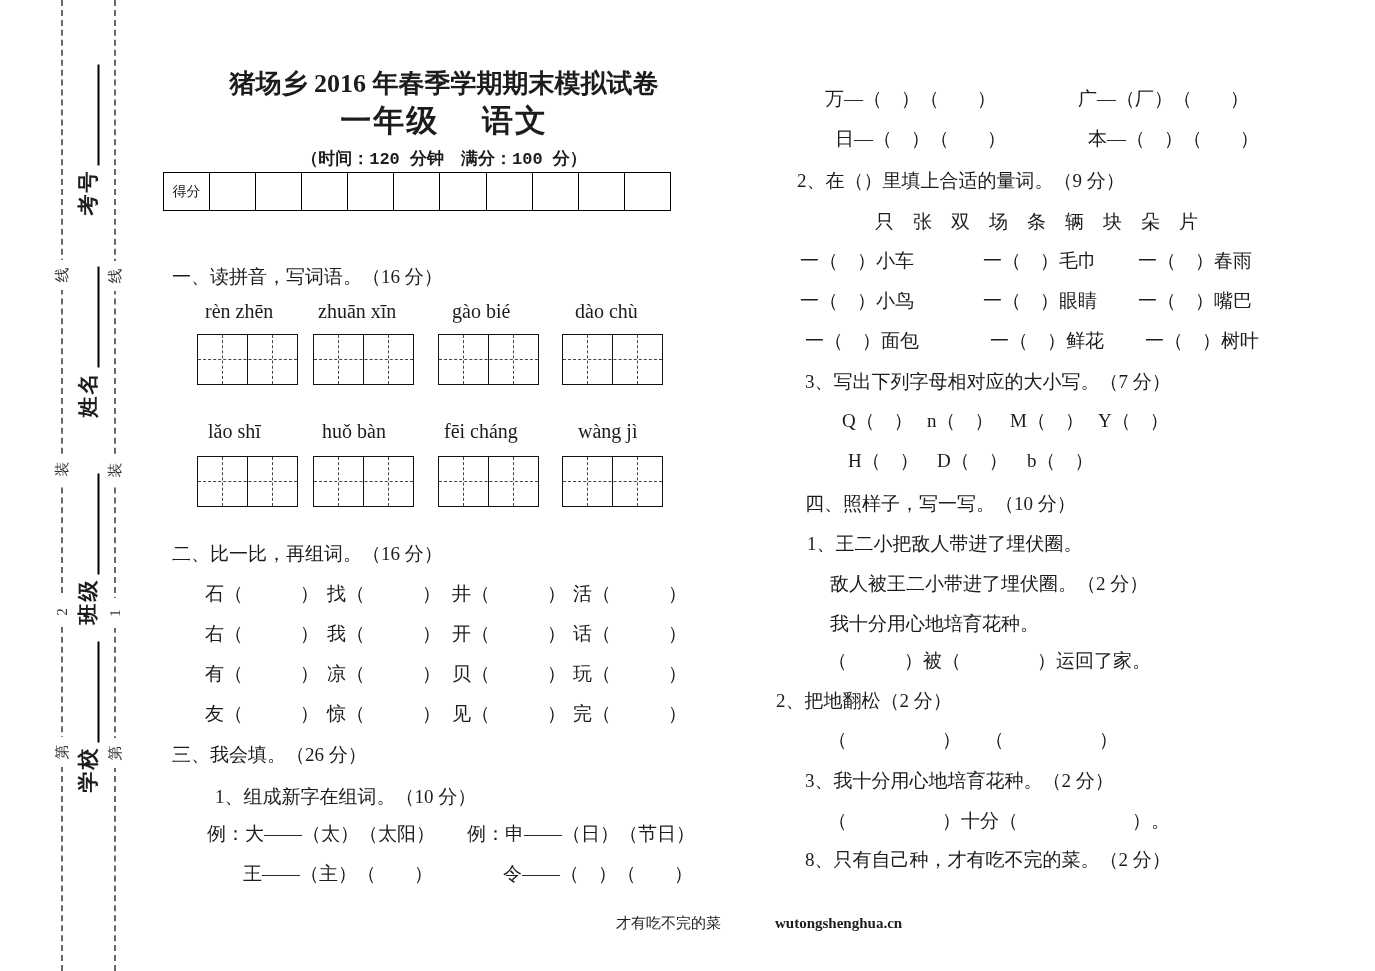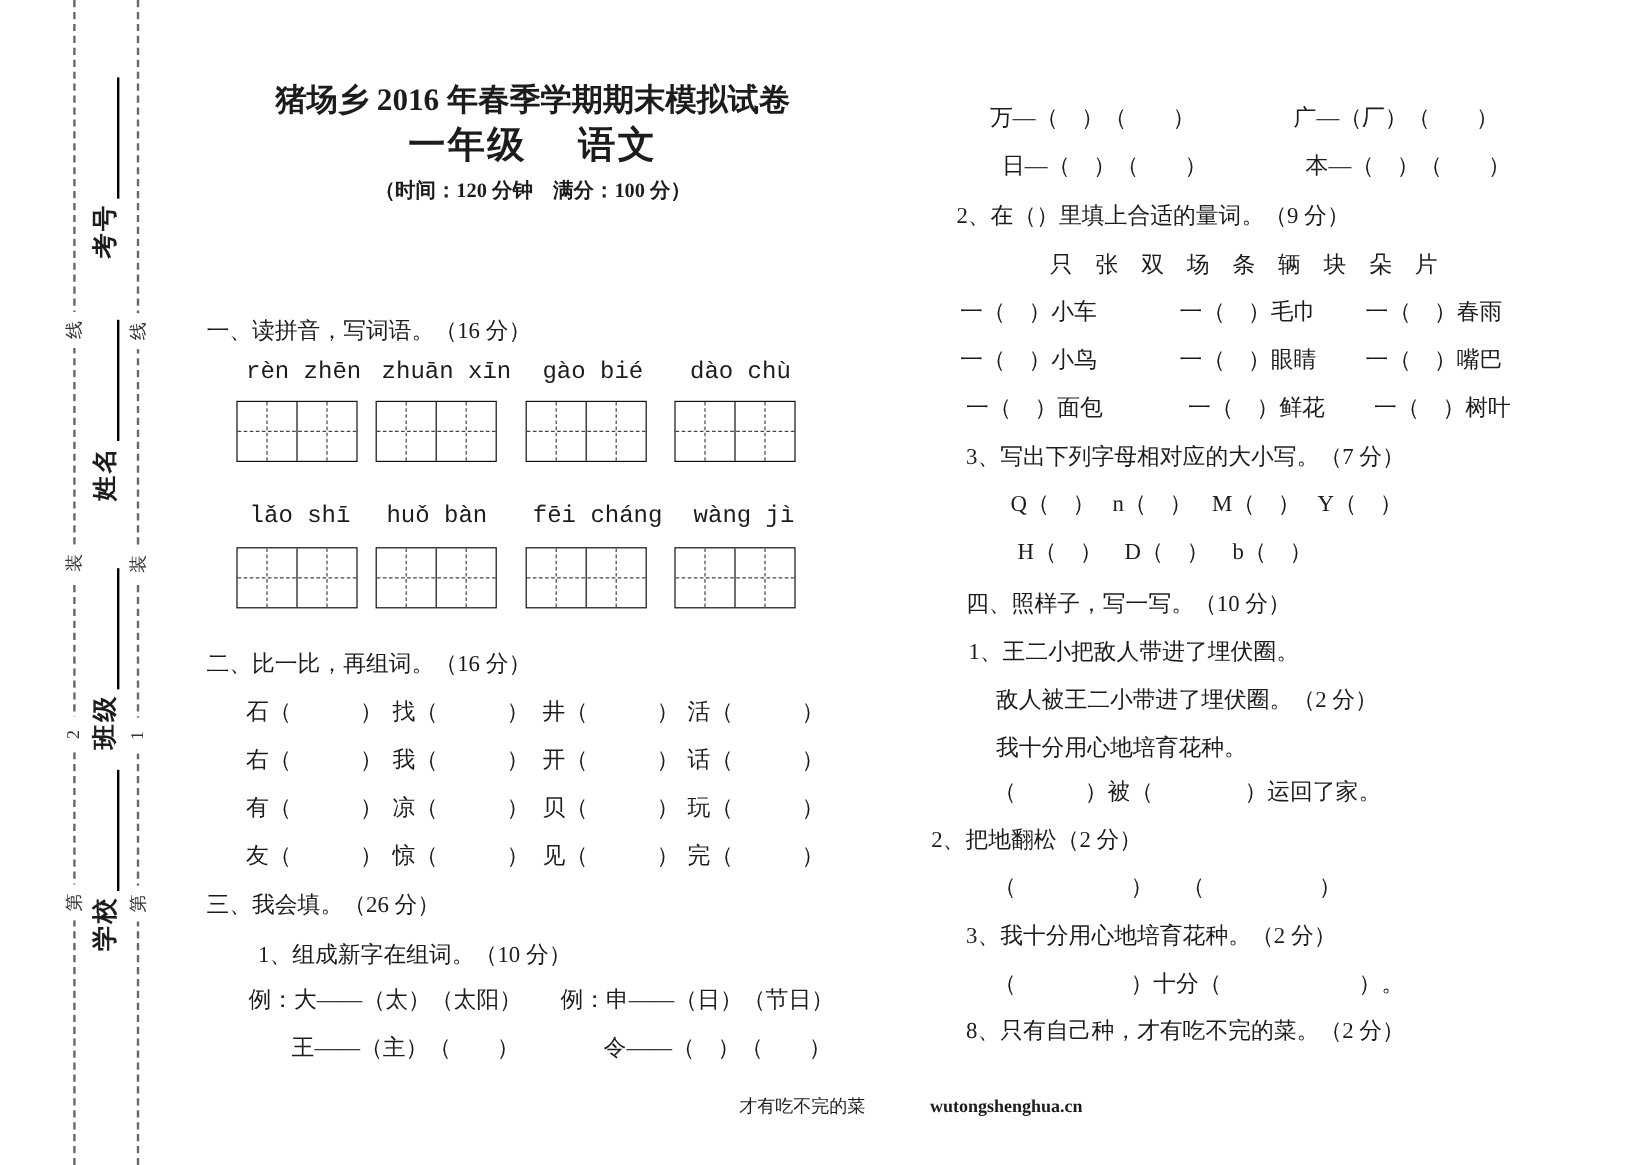--- a/index.html
+++ b/index.html
@@ -18,37 +18,37 @@
   }
   .mfield{
     position:absolute;width:155px;height:26px;display:flex;align-items:center;
     transform:rotate(-90deg);z-index:3;background:transparent;
   }
   .mfield .mlabel{font-weight:bold;font-size:21px;letter-spacing:2px;white-space:pre;}
   .mfield .blank{width:101px;height:21px;border-bottom:2px solid #000;margin-left:4px;}
   
   .title{left:163px;top:66px;width:562px;text-align:center;font-size:26px;font-weight:bold;}
   .subtitle{left:163px;top:100px;width:562px;text-align:center;font-size:31px;font-weight:bold;letter-spacing:2px;}
-  .meta{left:163px;top:147px;width:562px;text-align:center;font-size:17px;font-weight:bold;}
+  .meta{left:163px;top:147px;width:562px;text-align:center;font-size:17px;font-weight:bold;font-family:Liberation Mono, monospace;}
   
   table.score{
     position:absolute;left:163px;top:172px;width:508px;border-collapse:collapse;table-layout:fixed;
     font-size:14px;color:#222;
   }
   table.score td{border:1.3px solid #000;text-align:center;padding:0;overflow:hidden;}
   table.score tr.hdr td{height:36px;}
   table.score tr.scr td{height:37px;}
   
   .tzg{position:absolute;width:101px;height:51px;border:1.6px solid #111;display:flex;background:#fff;box-sizing:border-box;}
   .tzg::before{content:"";position:absolute;left:0;right:0;top:50%;margin-top:-1px;border-top:1.4px dashed #444;}
   .tzg .c{flex:1;position:relative;}
   .tzg .c + .c{border-left:1.6px solid #111;}
   .tzg .c::after{content:"";position:absolute;top:0;bottom:0;left:50%;margin-left:-1px;border-left:1.4px dashed #444;}
   
-  .py{position:absolute;font-family:Liberation Mono, monospace;font-size:20px;line-height:22px;white-space:pre;color:#1c1c1c;}
+  .py{position:absolute;font-family:Liberation Serif, serif;font-size:20px;line-height:22px;white-space:pre;color:#1c1c1c;}
   
   .foot{font-size:15px;line-height:18px;}
   .foot.url{font-weight:bold;font-family:"Liberation Serif","DejaVu Serif",serif;}
 </style>
 </head>
 <body>
 
 <div class="vline" style="left:61px"></div>
 <div class="vline" style="left:114px"></div>
 
@@ -78,20 +78,33 @@
   <span class="mlabel">学校</span>
   <span class="blank"></span>
 </div>
 
 <div class="abs title">猪场乡 2016 年春季学期期末模拟试卷</div>
 <div class="abs subtitle">一年级　 语文</div>
 <div class="abs meta">（时间：120 分钟　满分：100 分）</div>
 
 <table class="score">
   <tbody>
+  <tr class="scr">
+    <td>得分</td>
+    <td></td>
+    <td></td>
+    <td></td>
+    <td></td>
+    <td></td>
+    <td></td>
+    <td></td>
+    <td></td>
+    <td></td>
+    <td></td>
+  </tr>
 </tbody>
   </table>
 
 <div class="t" style="left:172px;top:266px">一、读拼音，写词语。（16 分）</div>
 
 <span class="py" style="left:205px;top:300px">rèn zhēn</span>
 <span class="py" style="left:318px;top:300px">zhuān xīn</span>
 <span class="py" style="left:452px;top:300px">gào bié</span>
 <span class="py" style="left:575px;top:300px">dào chù</span>
 

